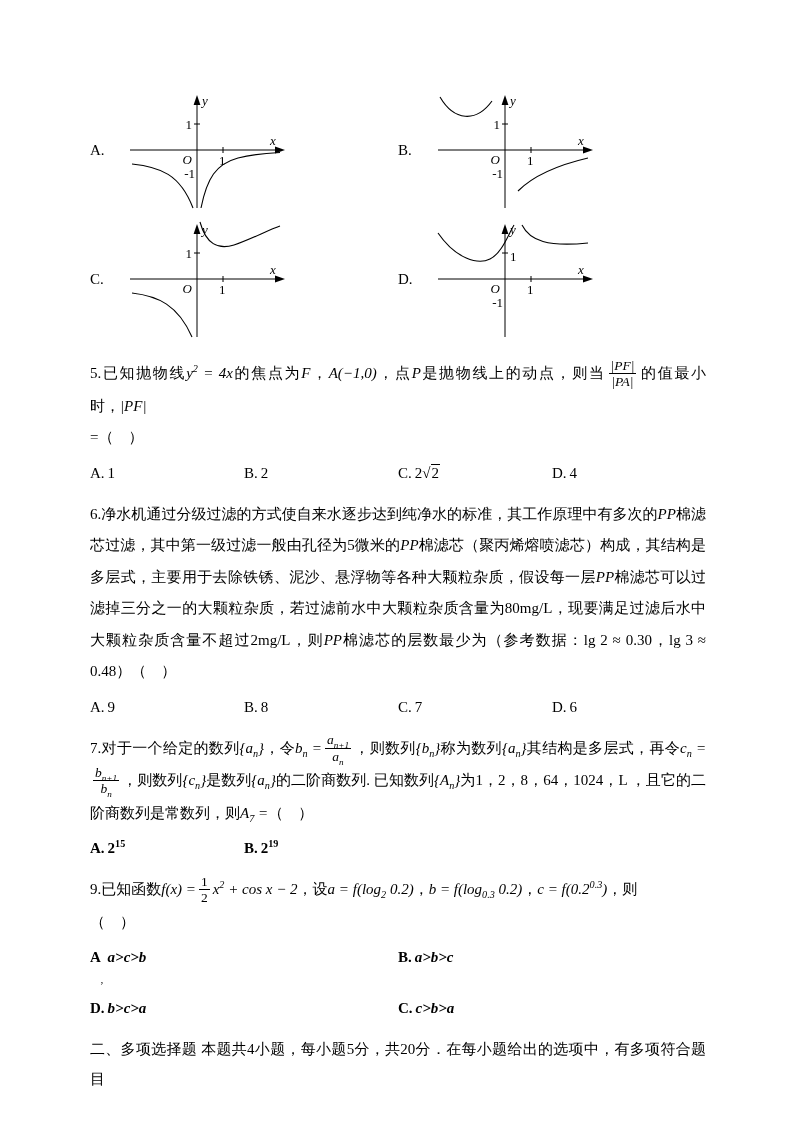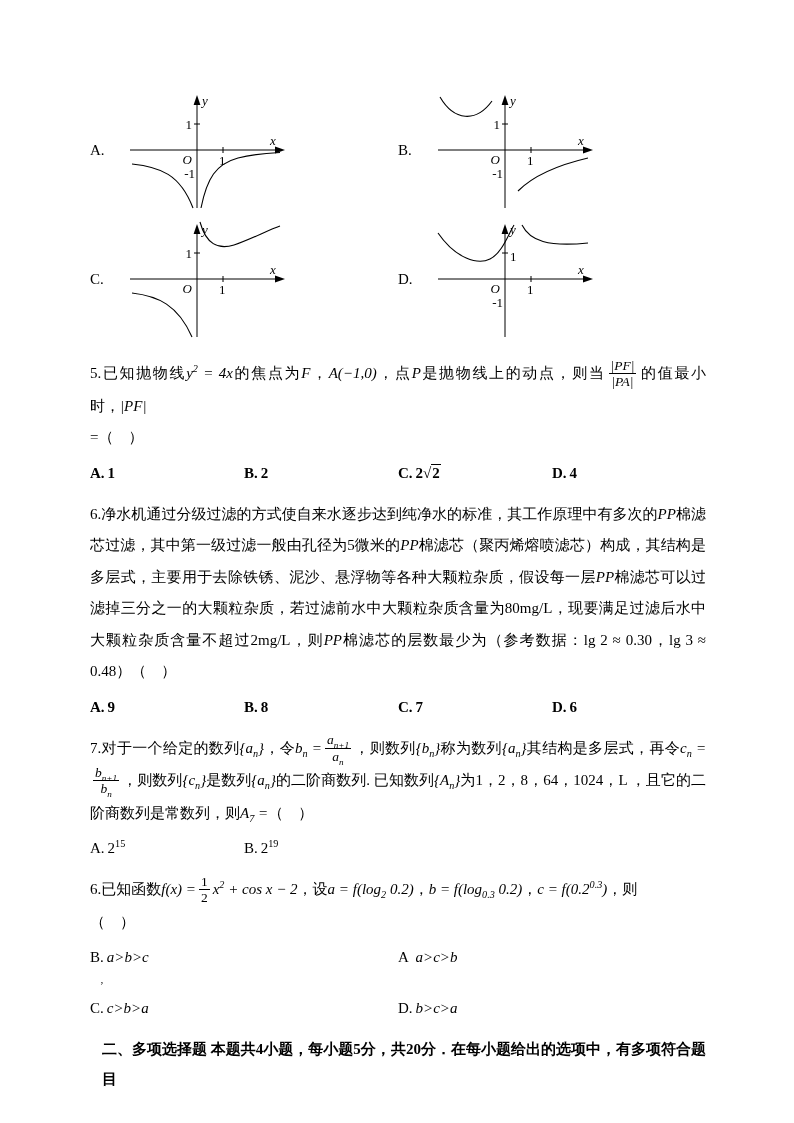--- a/index.html
+++ b/index.html
@@ -1,33 +1,33 @@
 <!DOCTYPE html>
 <html><head>
 <meta charset="utf-8">
 <style>
   html,body{margin:0;padding:0;background:#e8e8e8;}
   .page{width:794px;height:1123px;background:#ffffff;position:relative;overflow:hidden;
         font-family:"Liberation Serif","DejaVu Serif",serif;color:#000;}
   .content{position:absolute;left:90px;top:88px;width:616px;}
   .para{font-size:15px;line-height:2.1;text-align:justify;margin:0;}
   .ansline{font-size:15px;line-height:2.1;margin:0;}
-  .opts{display:flex;font-size:15px;margin:7px 0 14px 0;line-height:1.6;}
+  .opts{display:flex;font-size:15px;margin:7px 0 14px 0;line-height:1.6;font-weight:bold;}
   .cols4 .opt{width:25%;}
   .cols2 .opt{width:50%;}
-  .bold{font-weight:bold;}
+  .bold{font-weight:normal;}
   .olabel{margin-right:3px;}
   .m{font-style:italic;}
   sub,sup{font-size:68%;line-height:0;}
   .frac{display:inline-flex;flex-direction:column;text-align:center;vertical-align:middle;
         line-height:1.15;margin:0 3px;font-size:13.5px;position:relative;top:-1px;}
   .frac .num{border-bottom:1px solid #000;padding:0 2px;}
   .frac .den{padding:0 2px;}
   .rad{border-top:1px solid #000;padding:0 1px;}
-  .section-title{font-weight:bold;font-size:15px;line-height:2;margin:12px 0 0 12px;text-align:justify;}
+  .section-title{font-weight:normal;font-size:15px;line-height:2;margin:12px 0 0 0;text-align:justify;}
   .graphs{margin-bottom:16px;}
   .grow{display:flex;margin-bottom:4px;}
   .gcell{display:flex;align-items:center;width:50%;gap:6px;}
   .glabel{font-size:15px;width:26px;flex:0 0 auto;}
   svg text{font-size:13px;font-family:"Liberation Serif","DejaVu Serif",serif;fill:#000;}
   svg .it{font-style:italic;}
   .ax{stroke:#000;stroke-width:1;}
   .crv{fill:none;stroke:#000;stroke-width:1.1;}
   .tick{stroke:#000;stroke-width:1;}
   .stray{font-size:11px;line-height:0.4;margin:0 0 2px 10px;height:6px;}
@@ -153,32 +153,32 @@
             <span class="num">b<sub>n+1</sub></span>
             <span class="den">b<sub>n</sub></span>
           </span><span>，则数列</span><span class="m">{c<sub>n</sub>}</span><span>是数列</span><span class="m">{a<sub>n</sub>}</span><span>的二阶商数列. 已知数列</span><span class="m">{A<sub>n</sub>}</span><span>为1，2，8，64，1024，L ，且它的二阶商数列是常数列，则</span><span class="m">A<sub>7</sub> =</span><span>（　）</span></p>
       <div class="opts cols4">
         <span class="opt"><span class="olabel">A.</span><span>2<sup>15</sup></span></span>
         <span class="opt"><span class="olabel">B.</span><span>2<sup>19</sup></span></span>
       </div>
     </div>
 
     <div class="qblock">
-      <p class="para"><span>6.已知函数</span><span class="m">f(x) =</span><span class="frac">
+      <p class="para"><span>9.已知函数</span><span class="m">f(x) =</span><span class="frac">
             <span class="num">1</span>
             <span class="den">2</span>
           </span><span class="m">x<sup>2</sup> + cos x − 2</span><span>，设</span><span class="m">a = f(log<sub>2</sub> 0.2)</span><span>，</span><span class="m">b = f(log<sub>0.3</sub> 0.2)</span><span>，</span><span class="m">c = f(0.2<sup>0.3</sup>)</span><span>，则</span></p>
       <p class="ansline">（　）</p>
       <div class="opts cols2">
+        <span class="opt"><span class="olabel">A</span>&nbsp;<span class="m">a&gt;c&gt;b</span></span>
         <span class="opt"><span class="olabel">B.</span><span class="m">a&gt;b&gt;c</span></span>
-        <span class="opt"><span class="olabel">A</span>&nbsp;<span class="m">a&gt;c&gt;b</span></span>
       </div>
       <div class="stray">’</div>
       <div class="opts cols2">
+        <span class="opt"><span class="olabel">D.</span><span class="m">b&gt;c&gt;a</span></span>
         <span class="opt"><span class="olabel">C.</span><span class="m">c&gt;b&gt;a</span></span>
-        <span class="opt"><span class="olabel">D.</span><span class="m">b&gt;c&gt;a</span></span>
       </div>
     </div>
 
     <p class="section-title">二、多项选择题 本题共4小题，每小题5分，共20分．在每小题给出的选项中，有多项符合题目</p>
 
   </div>
 </div>
 
 </body></html>

